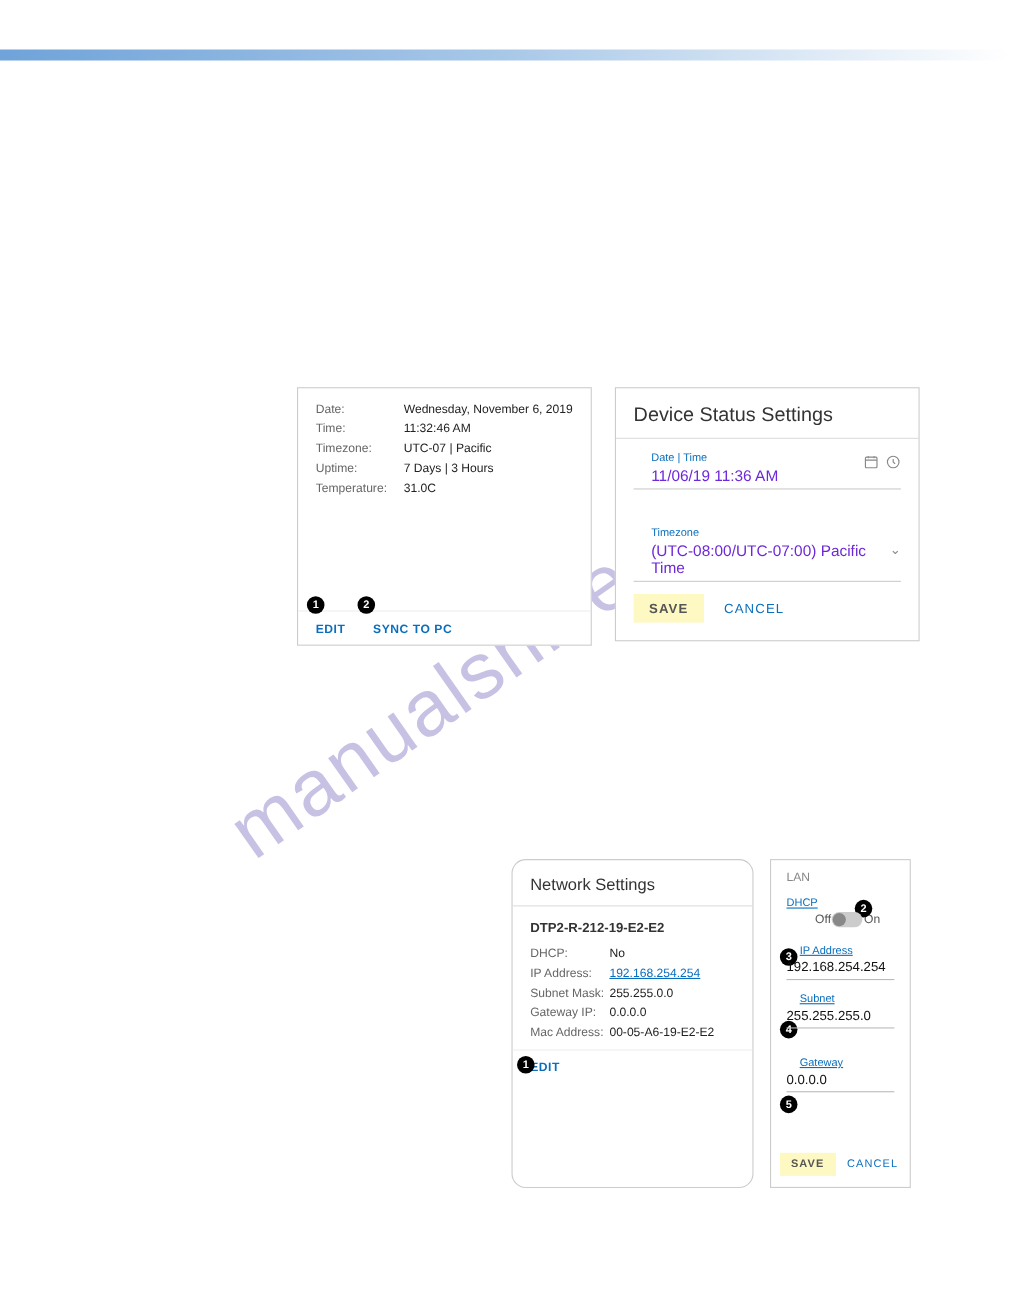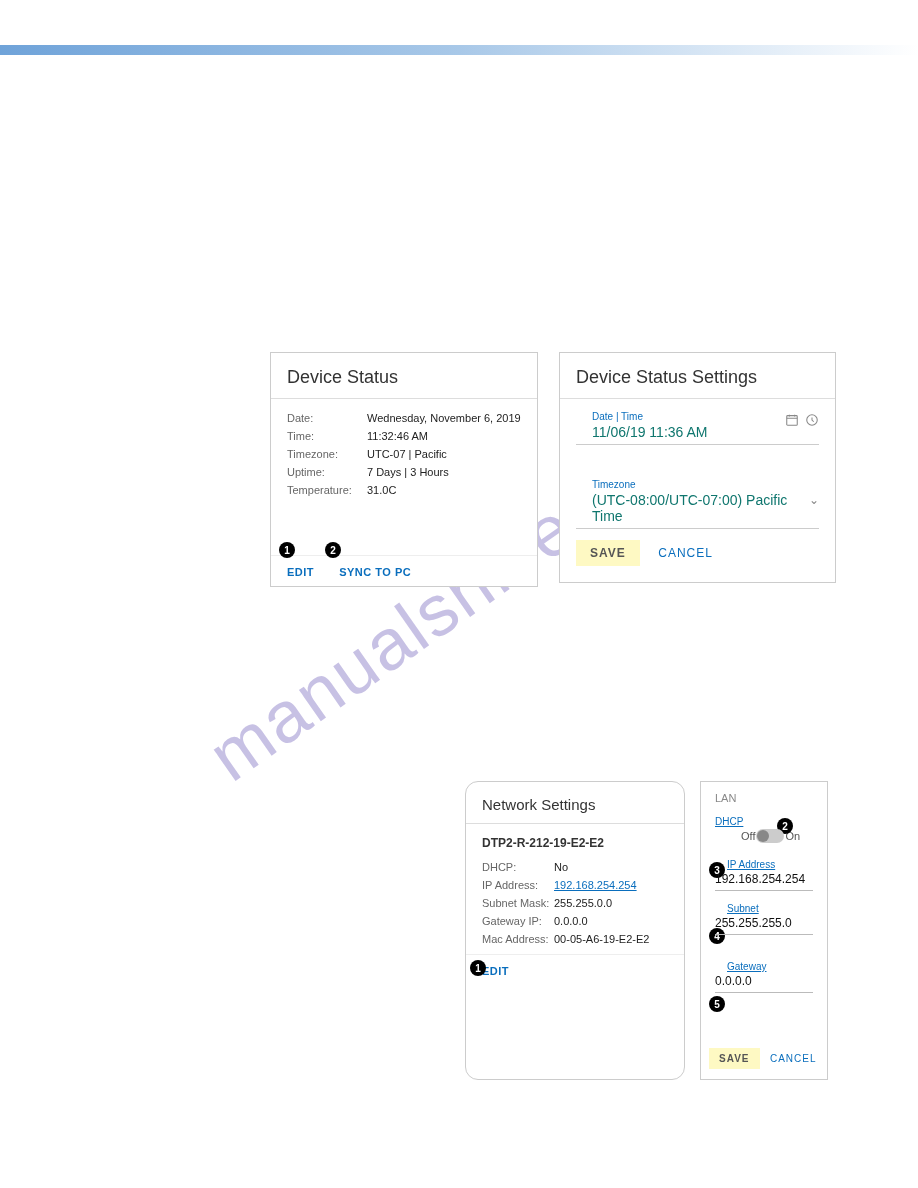--- a/index.html
+++ b/index.html
@@ -64,21 +64,21 @@
     background: #000;
     color: #fff;
     font-size: 10px;
     font-weight: 700;
     align-items: center;
     justify-content: center;
     position: absolute;
   }
   .field-block { padding: 12px 16px 4px; border-bottom: 1px solid #ccc; margin: 0 16px; position: relative; }
   .field-label { font-size: 10px; color: #0a6ebd; margin-bottom: 2px; }
-  .field-value { font-size: 14px; color: #0f766e; }
+  .field-value { font-size: 14px; color: #6d28d9; }
   .field-icons { position: absolute; right: 0; top: 14px; display: flex; gap: 6px; color: #888; }
   .chev { position: absolute; right: 0; top: 26px; color: #888; font-size: 12px; }
   .btn-row { padding: 16px; }
   .btn-save {
     background: #fef9c3; color: #555;
     padding: 6px 14px; font-size: 12px;
     border: none; cursor: pointer;
     letter-spacing: 1px;
     font-weight: bold;
   }
@@ -108,21 +108,20 @@
   svg.ico { width: 14px; height: 14px; stroke: #888; fill: none; stroke-width: 1.2; }
 </style>
 </head>
 <body>
 
 <div class="top-bar"></div>
 
 <div class="watermark">manualshive.com</div>
 
 <div class="panel" style="left:270px; top:352px; width:268px; height:235px;">
-  <div class="panel-title">Device Status</div>
   <div style="padding:10px 0 6px;">
     <div class="kv-row">
       <span class="kv-label">Date:</span>
       <span class="kv-value">Wednesday, November 6, 2019</span>
     </div>
     <div class="kv-row">
       <span class="kv-label">Time:</span>
       <span class="kv-value">11:32:46 AM</span>
     </div>
     <div class="kv-row">

